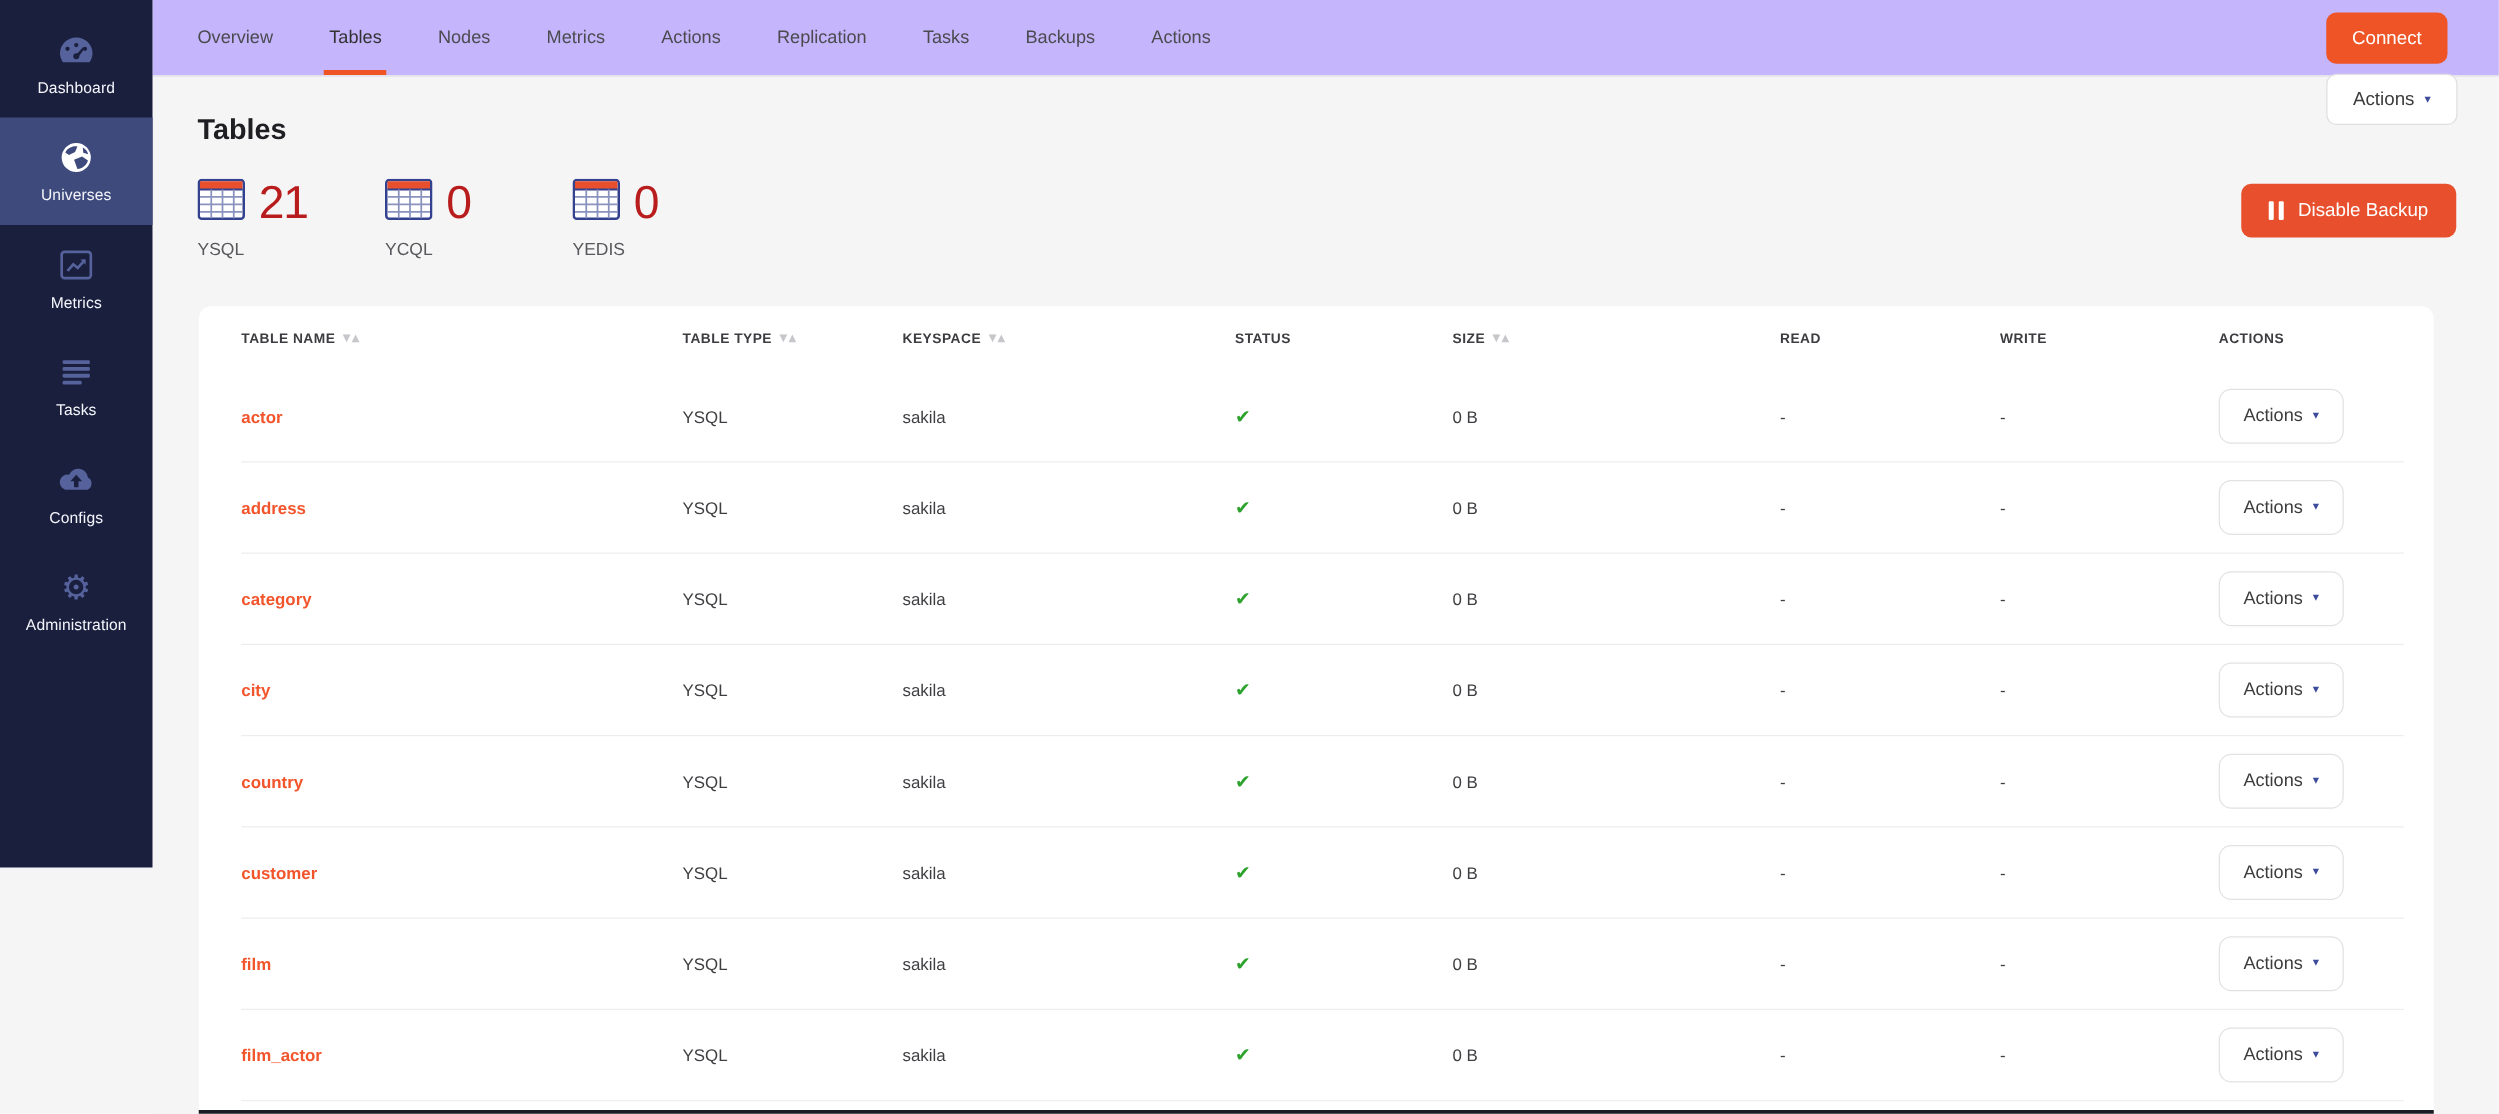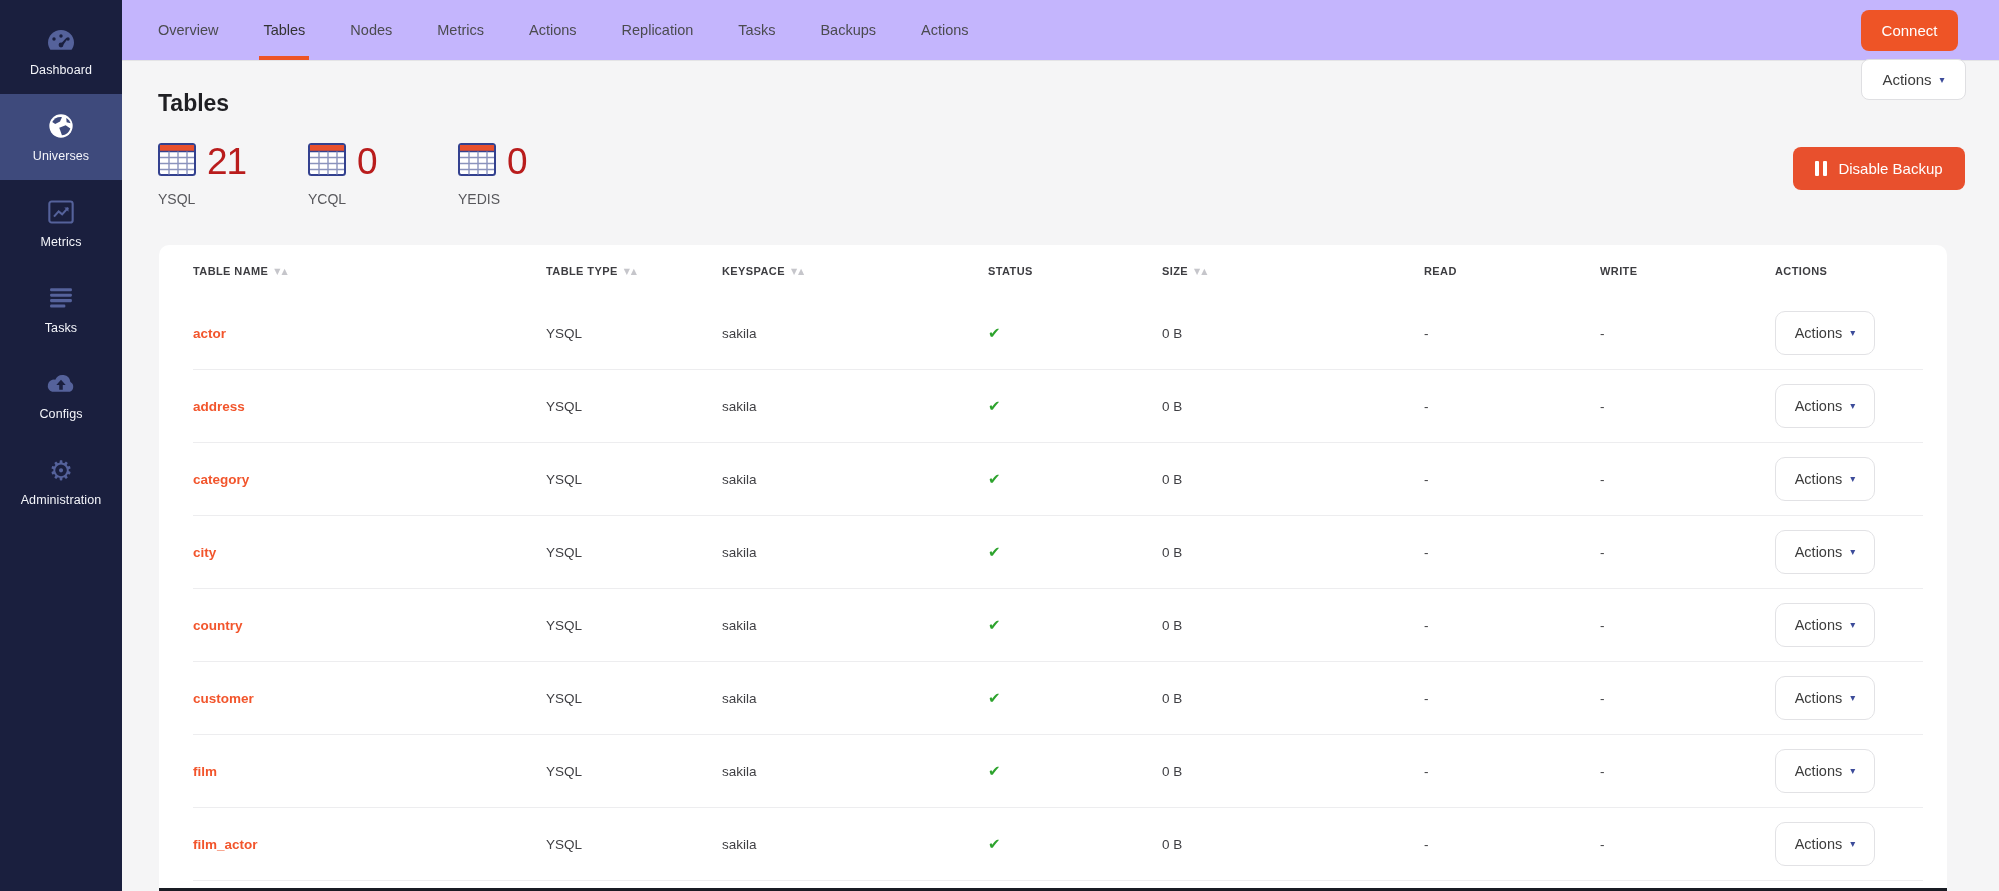--- a/index.html
+++ b/index.html
@@ -6,21 +6,21 @@
   html,body { width:1999px; height:891px; }
   body {
     font-family:"Liberation Sans","DejaVu Sans",sans-serif;
     position:relative; background:#f5f5f6; overflow:hidden;
     -webkit-font-smoothing:antialiased;
   }
   .glyph { font-family:"DejaVu Sans",sans-serif; }
 
   
   .sidebar {
-    position:absolute; left:0; top:0; width:122px; height:891px;
+    position:absolute; left:0; top:0; width:122px; height:694px;
     background:#1a1f3e; z-index:5;
   }
   .side-item {
     height:86px; display:flex; flex-direction:column; align-items:center;
     justify-content:center; gap:8px; cursor:pointer;
   }
   .side-item:first-child { margin-top:8px; }
   .side-item.active { background:#3e4a7c; }
   .side-label { color:#f4f5fa; font-size:12.5px; font-weight:500; letter-spacing:.1px; }
   .side-icon { height:30px; display:flex; align-items:center; justify-content:center; }

